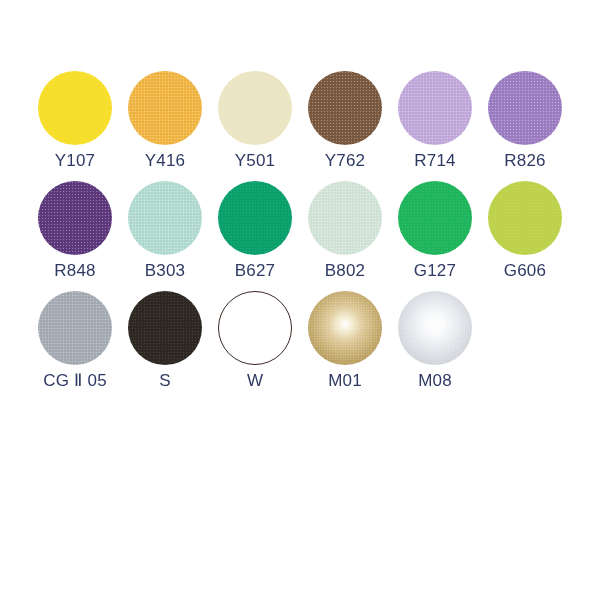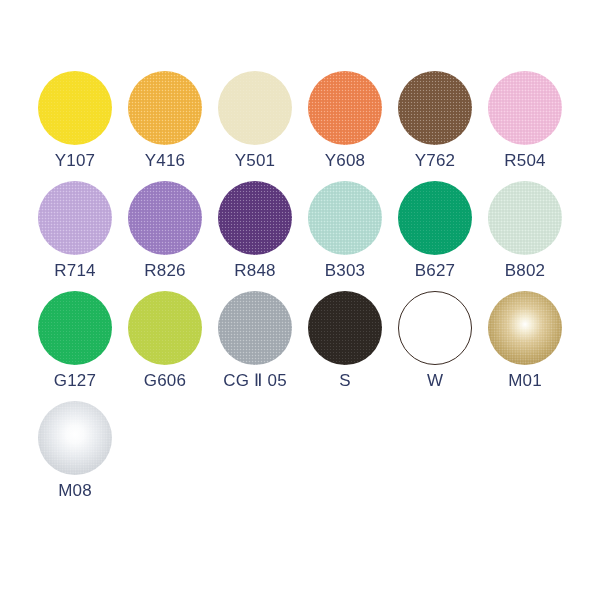--- a/index.html
+++ b/index.html
@@ -135,35 +135,23 @@
         <div class="label">Y416</div>
       </div>
       <div class="swatch-cell">
         <div class="dot-wrap">
           <div class="dot smooth" style="background: rgb(236, 229, 196);"></div>
         </div>
         <div class="label">Y501</div>
       </div>
       <div class="swatch-cell">
         <div class="dot-wrap">
-          <div class="dot textured" style="background: rgb(239, 132, 80);"></div>
-        </div>
-        <div class="label">Y608</div>
-      </div>
-      <div class="swatch-cell">
-        <div class="dot-wrap">
           <div class="dot textured" style="background: rgb(123, 90, 64);"></div>
         </div>
         <div class="label">Y762</div>
-      </div>
-      <div class="swatch-cell">
-        <div class="dot-wrap">
-          <div class="dot textured" style="background: rgb(242, 189, 219);"></div>
-        </div>
-        <div class="label">R504</div>
       </div>
       <div class="swatch-cell">
         <div class="dot-wrap">
           <div class="dot textured" style="background: rgb(195, 171, 221);"></div>
         </div>
         <div class="label">R714</div>
       </div>
       <div class="swatch-cell">
         <div class="dot-wrap">
           <div class="dot textured" style="background: rgb(157, 127, 196);"></div>

